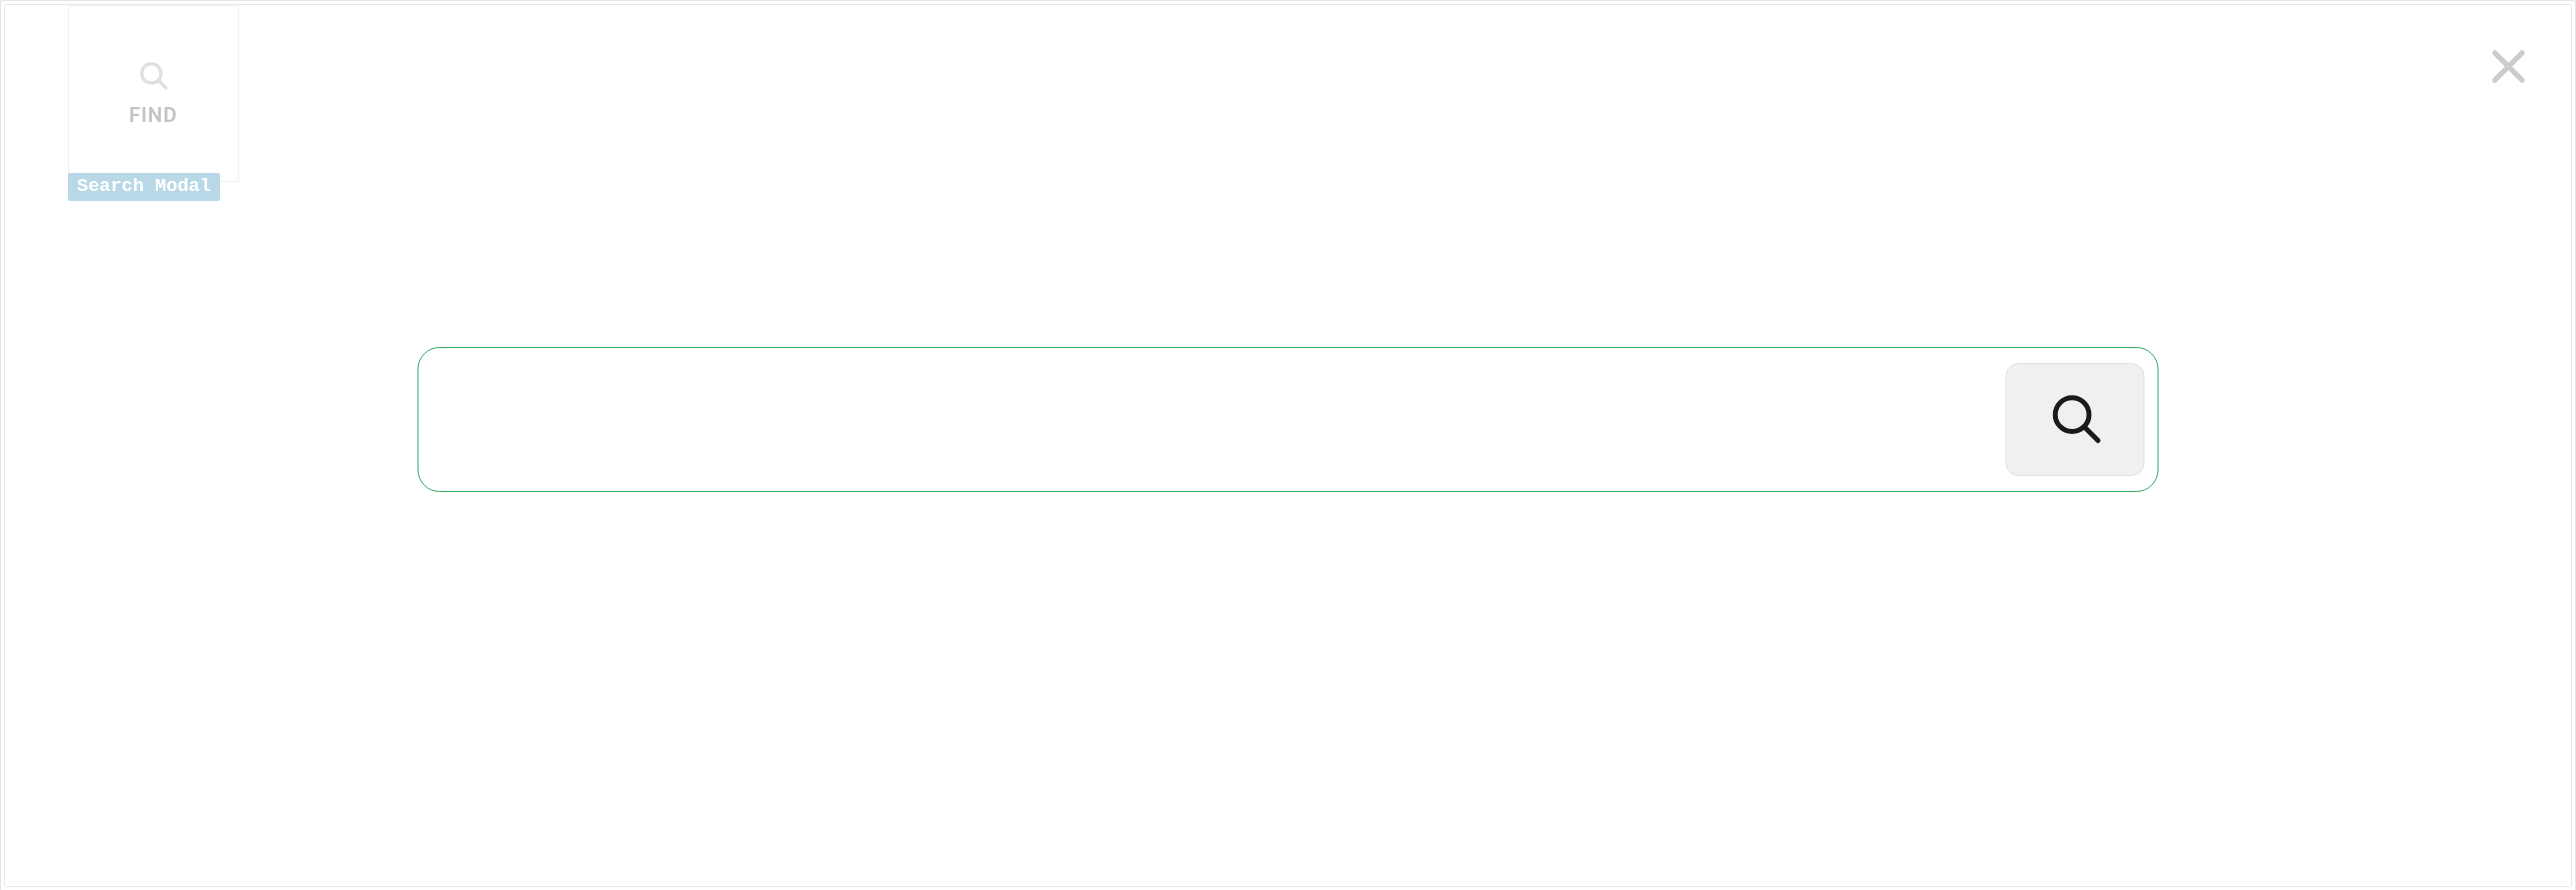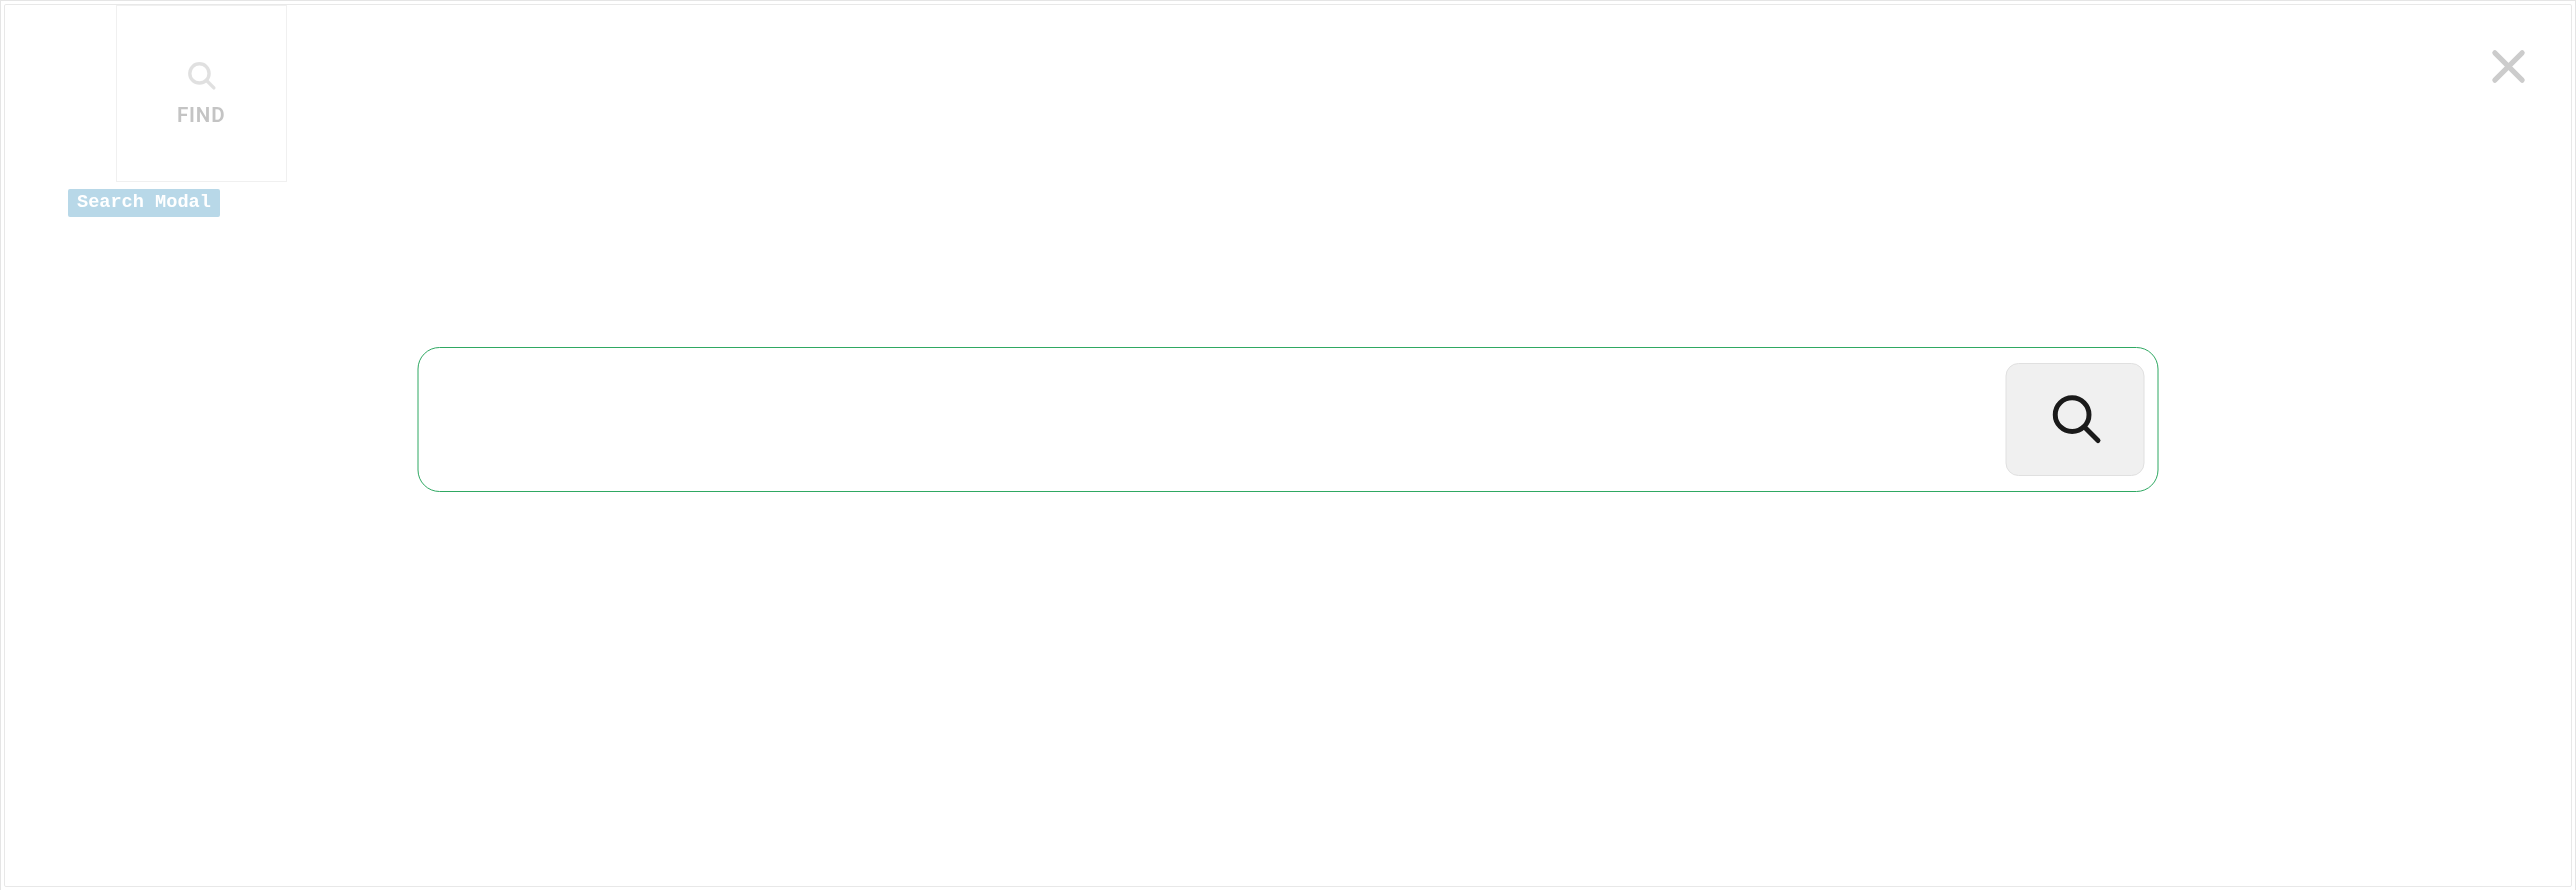--- a/index.html
+++ b/index.html
@@ -44,39 +44,38 @@
       width: 171px;
       height: 177px;
       border: 1.9px solid #f0f0f0;
       background: #ffffff;
       display: flex;
       flex-direction: column;
       align-items: center;
       justify-content: center;
       cursor: pointer;
       gap: 7.4px;
-      margin-left: 48px;
     }
     
     .find-button svg {
       width: 33px;
       height: 33px;
       opacity: 0.25;
     }
     
     .find-button-label {
       font-size: 20.5px;
       font-weight: 600;
       letter-spacing: 0.9px;
       color: #c4c4c4;
     }
     
     .search-modal-badge {
       position: absolute;
-      top: 184px;
+      top: 168px;
       left: 63px;
       background: #b8d8e8;
       color: #ffffff;
       font-family: "Courier New", Courier, monospace;
       font-size: 18.6px;
       font-weight: 600;
       padding: 3.7px 9.3px;
       border-radius: 1.9px;
     }
     

